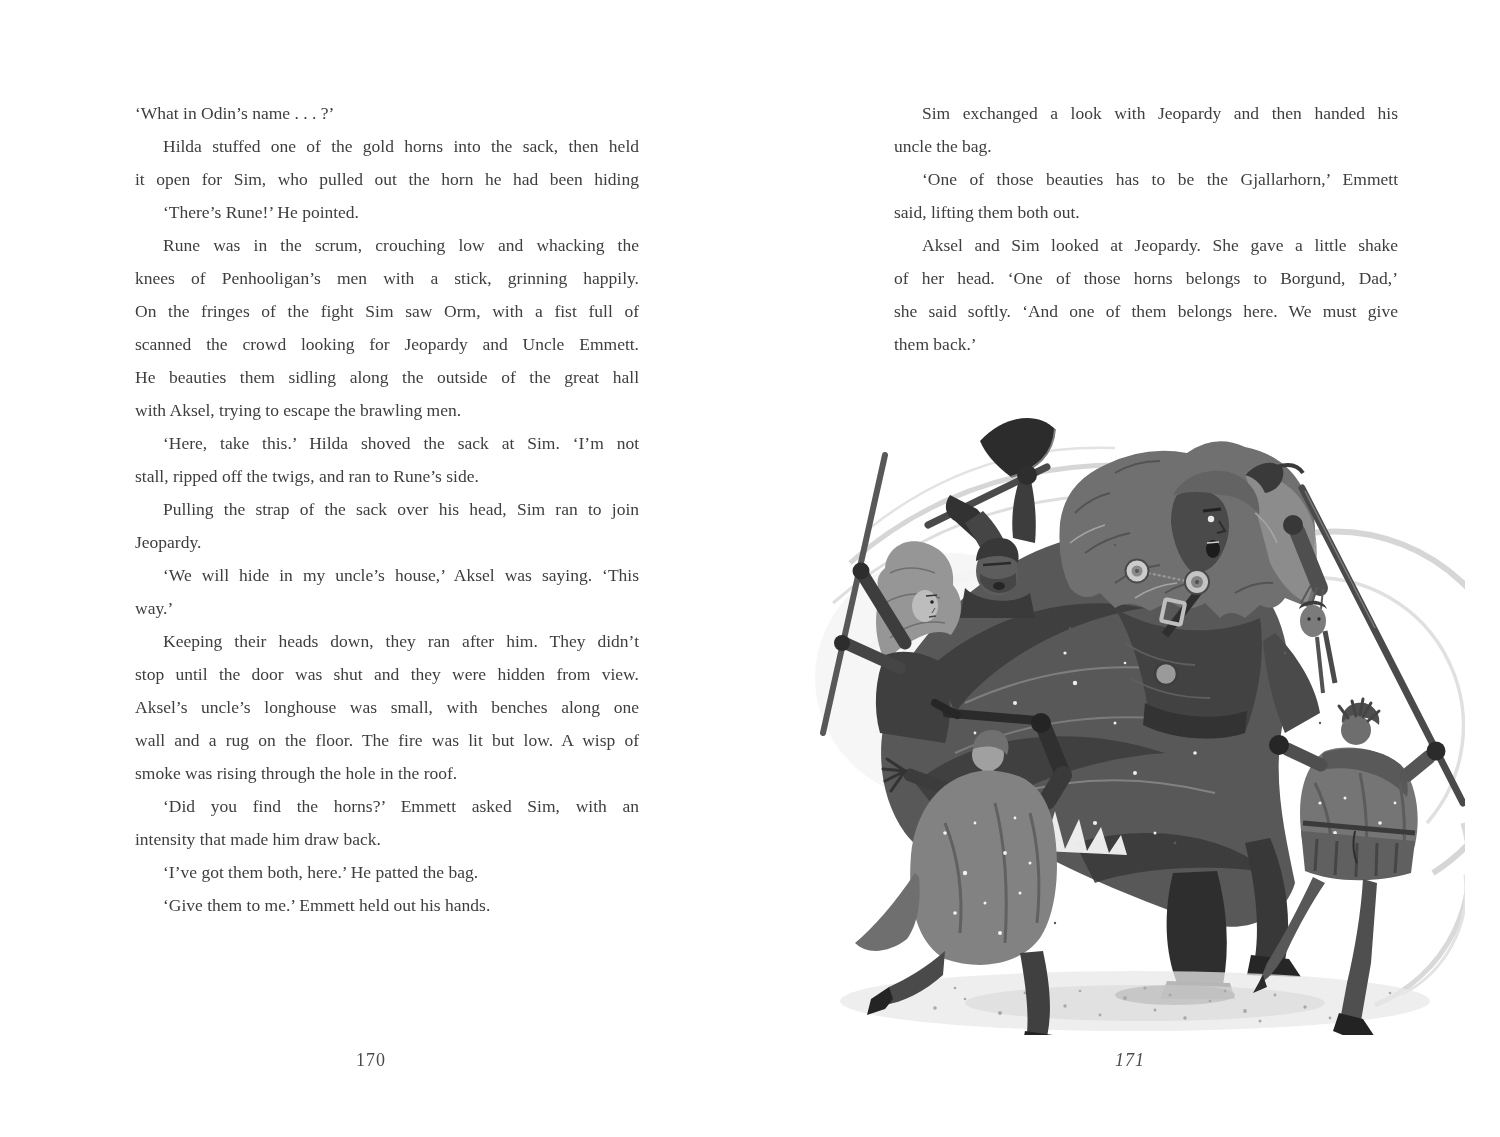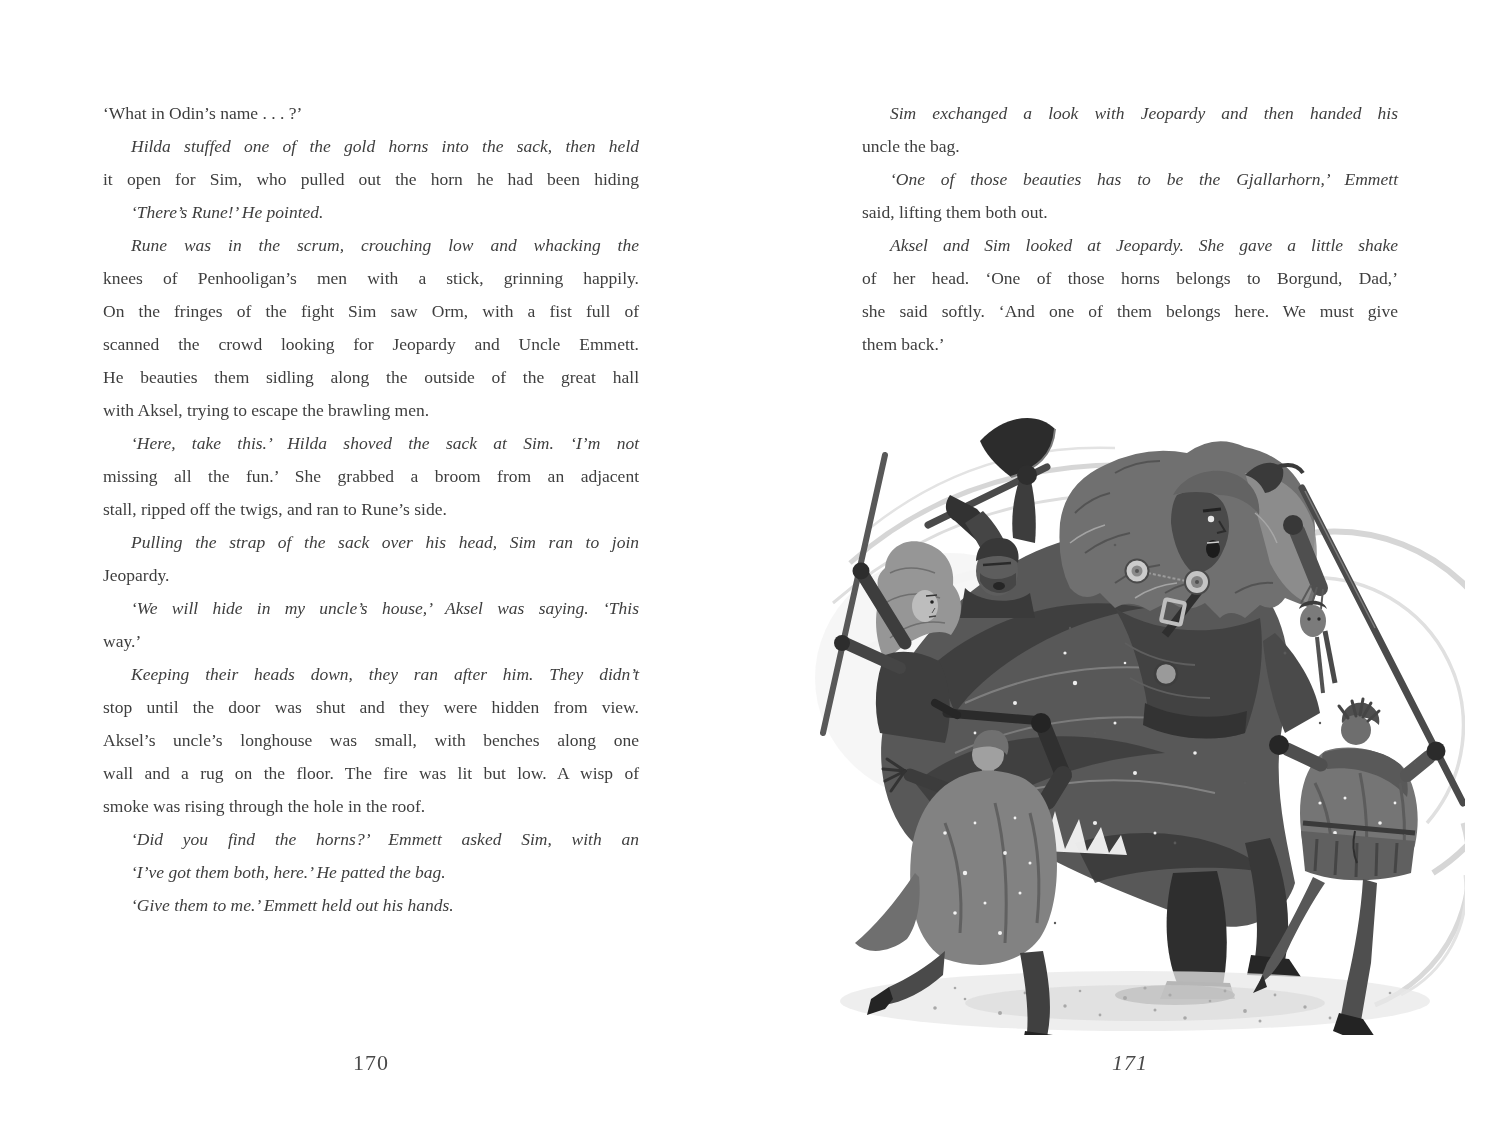--- a/index.html
+++ b/index.html
@@ -2,25 +2,25 @@
 <html><head>
 <meta charset="utf-8">
 <style>
   html,body{margin:0;padding:0;background:#ffffff;}
   body{width:1500px;height:1137px;overflow:hidden;
        font-family:"Liberation Serif","DejaVu Serif",serif;}
   .spread{position:relative;width:1500px;height:1137px;background:#ffffff;}
   .text-block{position:absolute;font-size:17.5px;line-height:33px;color:#3e3e3e;width:536px;}
   .text-block.left{left:103px;top:97px;}
   .text-block.right{left:862px;top:97px;}
-  .line{text-align:justify;text-align-last:justify;}
+  .line{text-align:justify;text-align-last:justify;margin-left:32px;}
   .line.final{text-align-last:left;}
-  .para.indent .line:first-child{text-indent:28px;font-style:italic;}
+  .para.indent .line:first-child{text-indent:28px;}
   .page-number{position:absolute;top:1050px;width:536px;text-align:center;
-               font-size:22px;letter-spacing:1px;color:#4a4a4a;}
+               font-size:18px;letter-spacing:1px;color:#4a4a4a;}
   .page-number.left{left:103px;}
   .page-number.right{left:862px;font-style:italic;}
   .illustration{position:absolute;left:815px;top:403px;width:650px;height:632px;margin:0;}
   .illustration svg{display:block;width:650px;height:632px;}
 </style>
 </head>
 <body>
 
 <div class="spread">
 
@@ -39,40 +39,40 @@
         <div class="para indent">
           <div class="line">Rune was in the scrum, crouching low and whacking the</div>
           <div class="line">knees of Penhooligan’s men with a stick, grinning happily.</div>
           <div class="line">On the fringes of the fight Sim saw Orm, with a fist full of</div>
           <div class="line">scanned the crowd looking for Jeopardy and Uncle Emmett.</div>
           <div class="line">He beauties them sidling along the outside of the great hall</div>
           <div class="line final">with Aksel, trying to escape the brawling men.</div>
         </div>
         <div class="para indent">
           <div class="line">‘Here, take this.’ Hilda shoved the sack at Sim. ‘I’m not</div>
-          <div class="line">missing all the fun.’ She grabbed a broom from an adjacent</div>
           <div class="line final">stall, ripped off the twigs, and ran to Rune’s side.</div>
         </div>
         <div class="para indent">
           <div class="line">Pulling the strap of the sack over his head, Sim ran to join</div>
           <div class="line final">Jeopardy.</div>
         </div>
         <div class="para indent">
           <div class="line">‘We will hide in my uncle’s house,’ Aksel was saying. ‘This</div>
           <div class="line final">way.’</div>
         </div>
         <div class="para indent">
           <div class="line">Keeping their heads down, they ran after him. They didn’t</div>
           <div class="line">stop until the door was shut and they were hidden from view.</div>
           <div class="line">Aksel’s uncle’s longhouse was small, with benches along one</div>
           <div class="line">wall and a rug on the floor. The fire was lit but low. A wisp of</div>
           <div class="line final">smoke was rising through the hole in the roof.</div>
         </div>
         <div class="para indent">
           <div class="line">‘Did you find the horns?’ Emmett asked Sim, with an</div>
+          <div class="line final">intensity that made him draw back.</div>
         </div>
         <div class="para indent">
           <div class="line final">‘I’ve got them both, here.’ He patted the bag.</div>
         </div>
         <div class="para indent">
           <div class="line final">‘Give them to me.’ Emmett held out his hands.</div>
         </div>
       </div>
     <div class="page-number left">170</div>
   </section>

